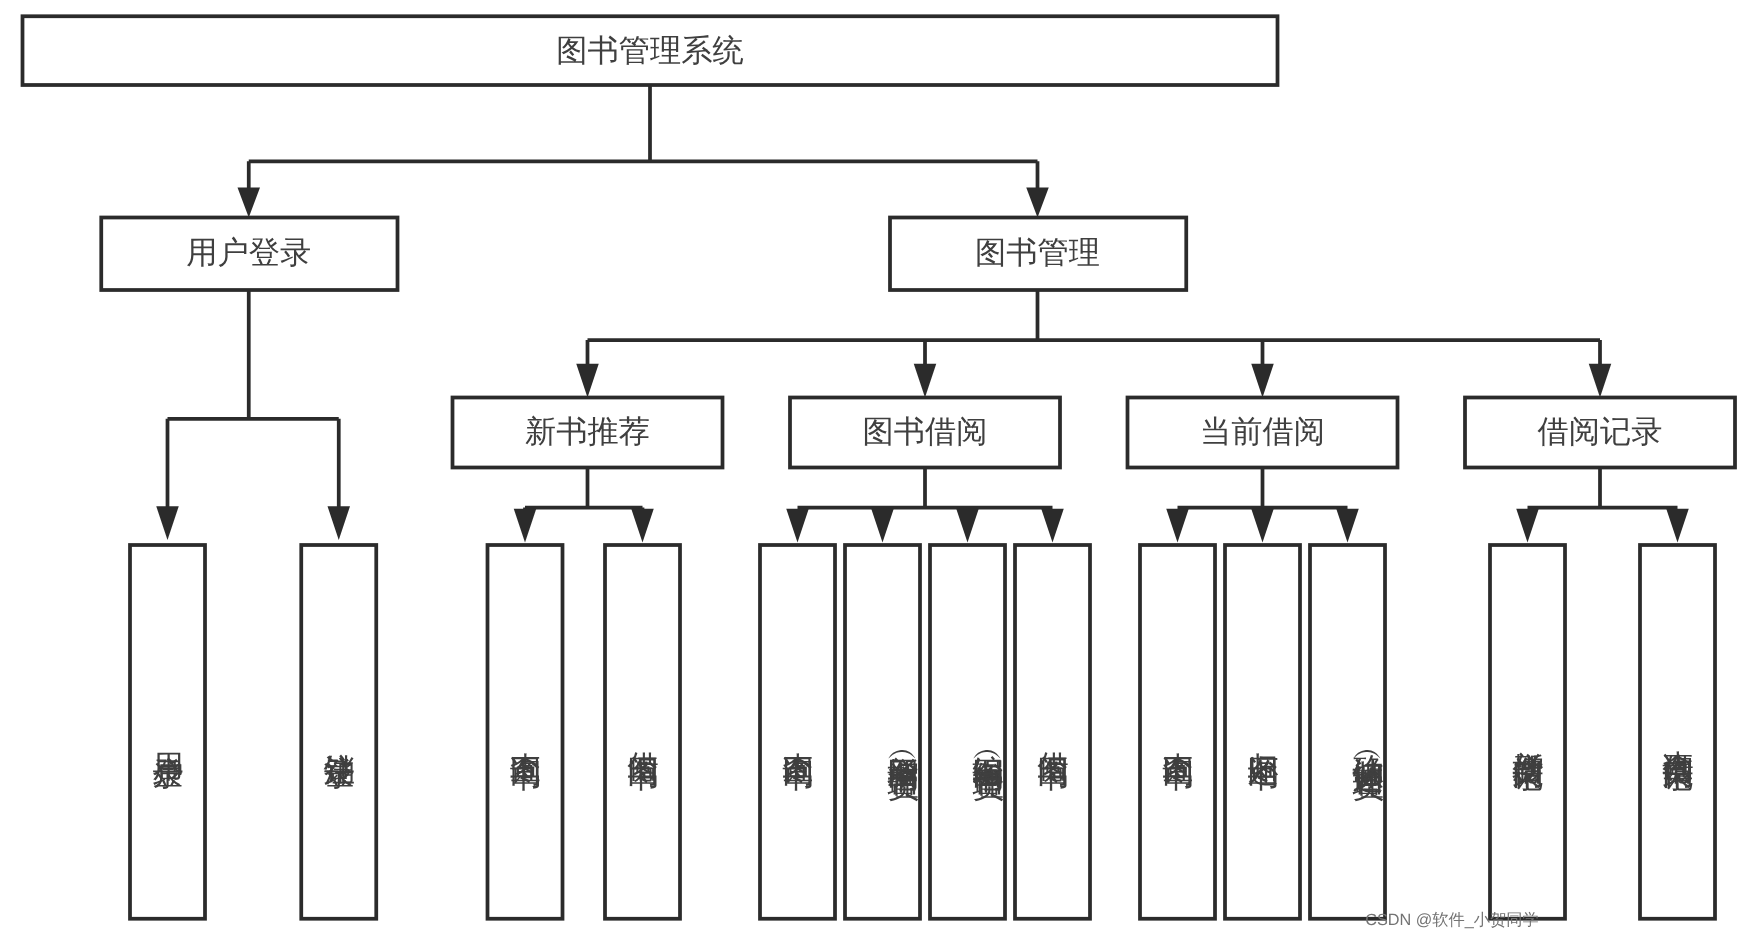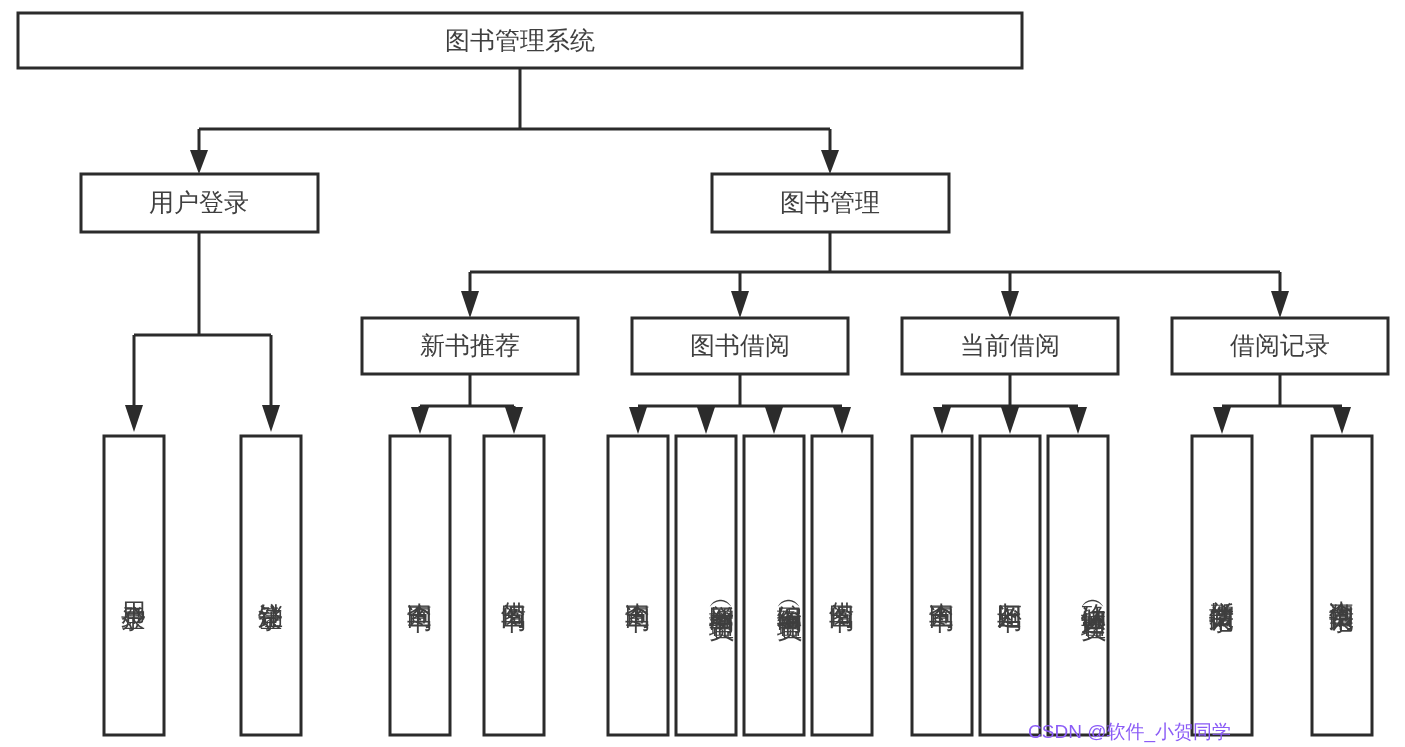--- a/index.html
+++ b/index.html
@@ -65,22 +65,22 @@
     color: #3f3f3f;
     white-space: nowrap;
     pointer-events: none;
     user-select: none;
   }
   .watermark {
     position: absolute;
     right: 8px;
     bottom: 2px;
     font-family: "Liberation Sans", "DejaVu Sans", sans-serif;
-    font-size: 19px;
-    color: #8b5cf6;
+    font-size: 13px;
+    color: #737373;
     white-space: nowrap;
     user-select: none;
   }
 </style>
 </head>
 <body>
 
 <div id="diagram-root">
 
   <svg class="diagram-canvas" viewBox="0 0 1405 747" xmlns="http://www.w3.org/2000/svg">

